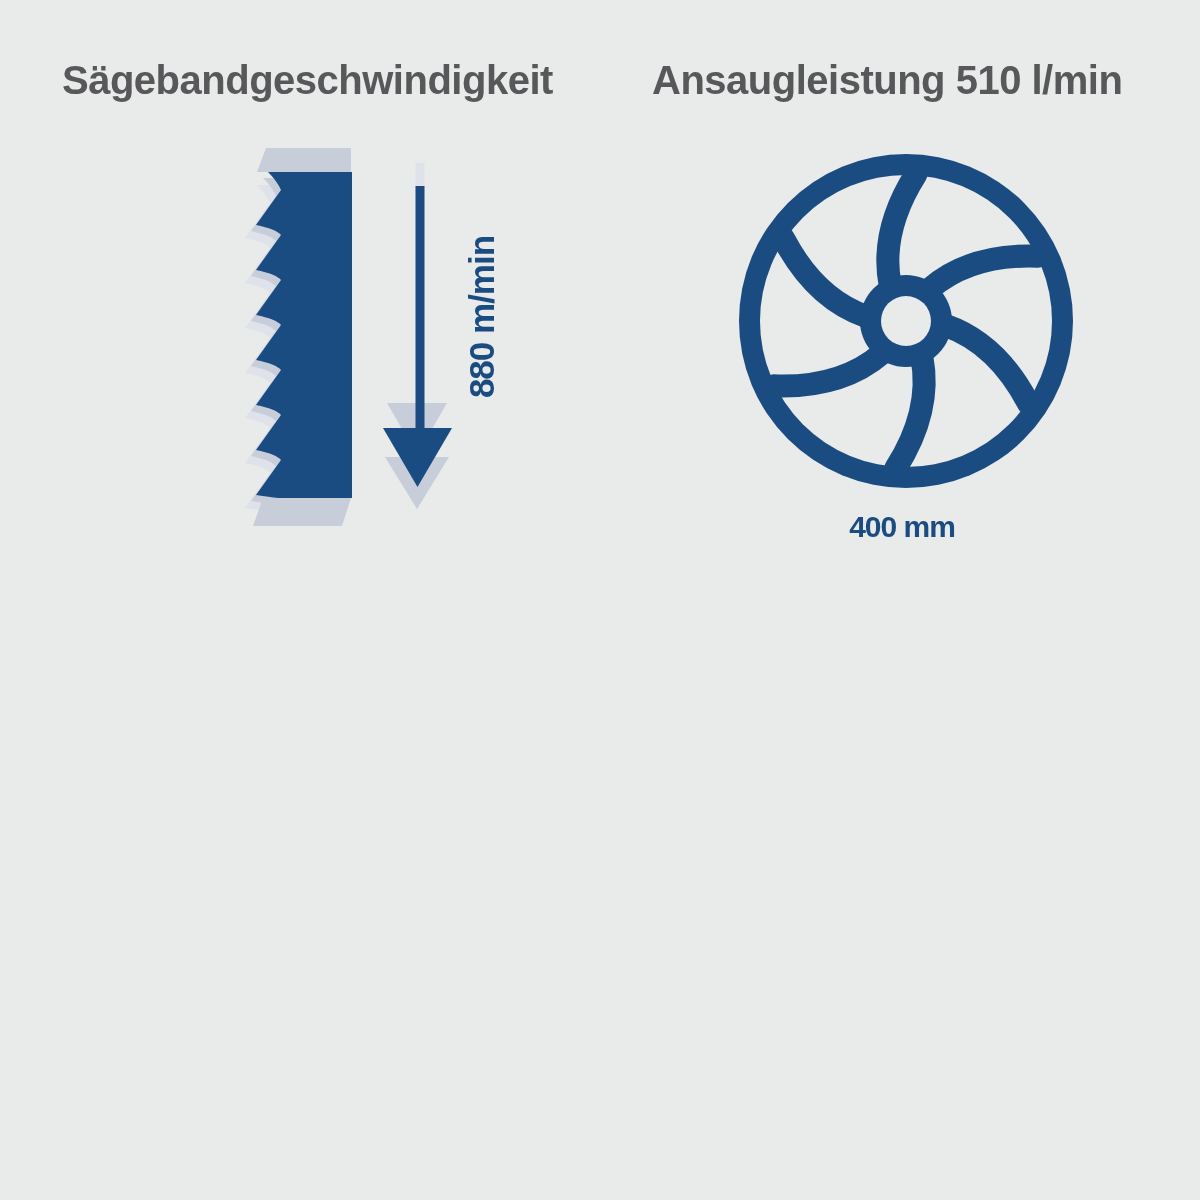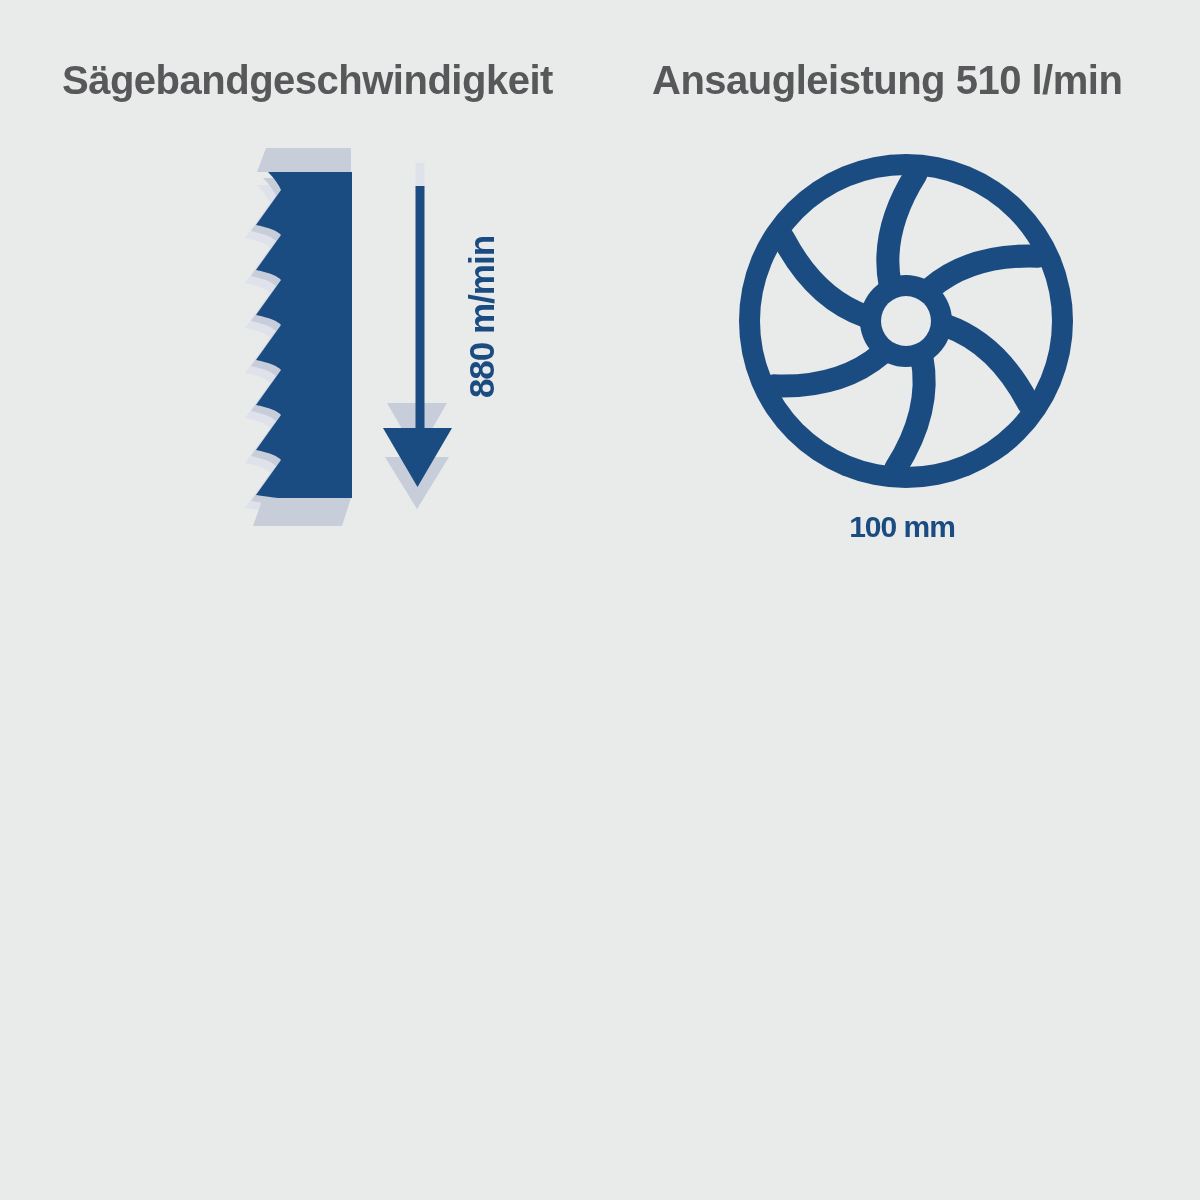--- a/index.html
+++ b/index.html
@@ -95,16 +95,16 @@
           <path d="M -16 -37 Q -26 -90 10 -147" transform="rotate(180)"></path>
           <path d="M -16 -37 Q -26 -90 10 -147" transform="rotate(240)"></path>
           <path d="M -16 -37 Q -26 -90 10 -147" transform="rotate(300)"></path>
         </g>
 
         <circle cx="0" cy="0" r="46" class="f-blue"></circle>
         <circle cx="0" cy="0" r="25" class="f-bg"></circle>
       </g>
     </svg>
 
-    <div id="diameter-label">100 mm</div>
+    <div id="diameter-label">400 mm</div>
   </section>
 
 </main>
 
 </body></html>

